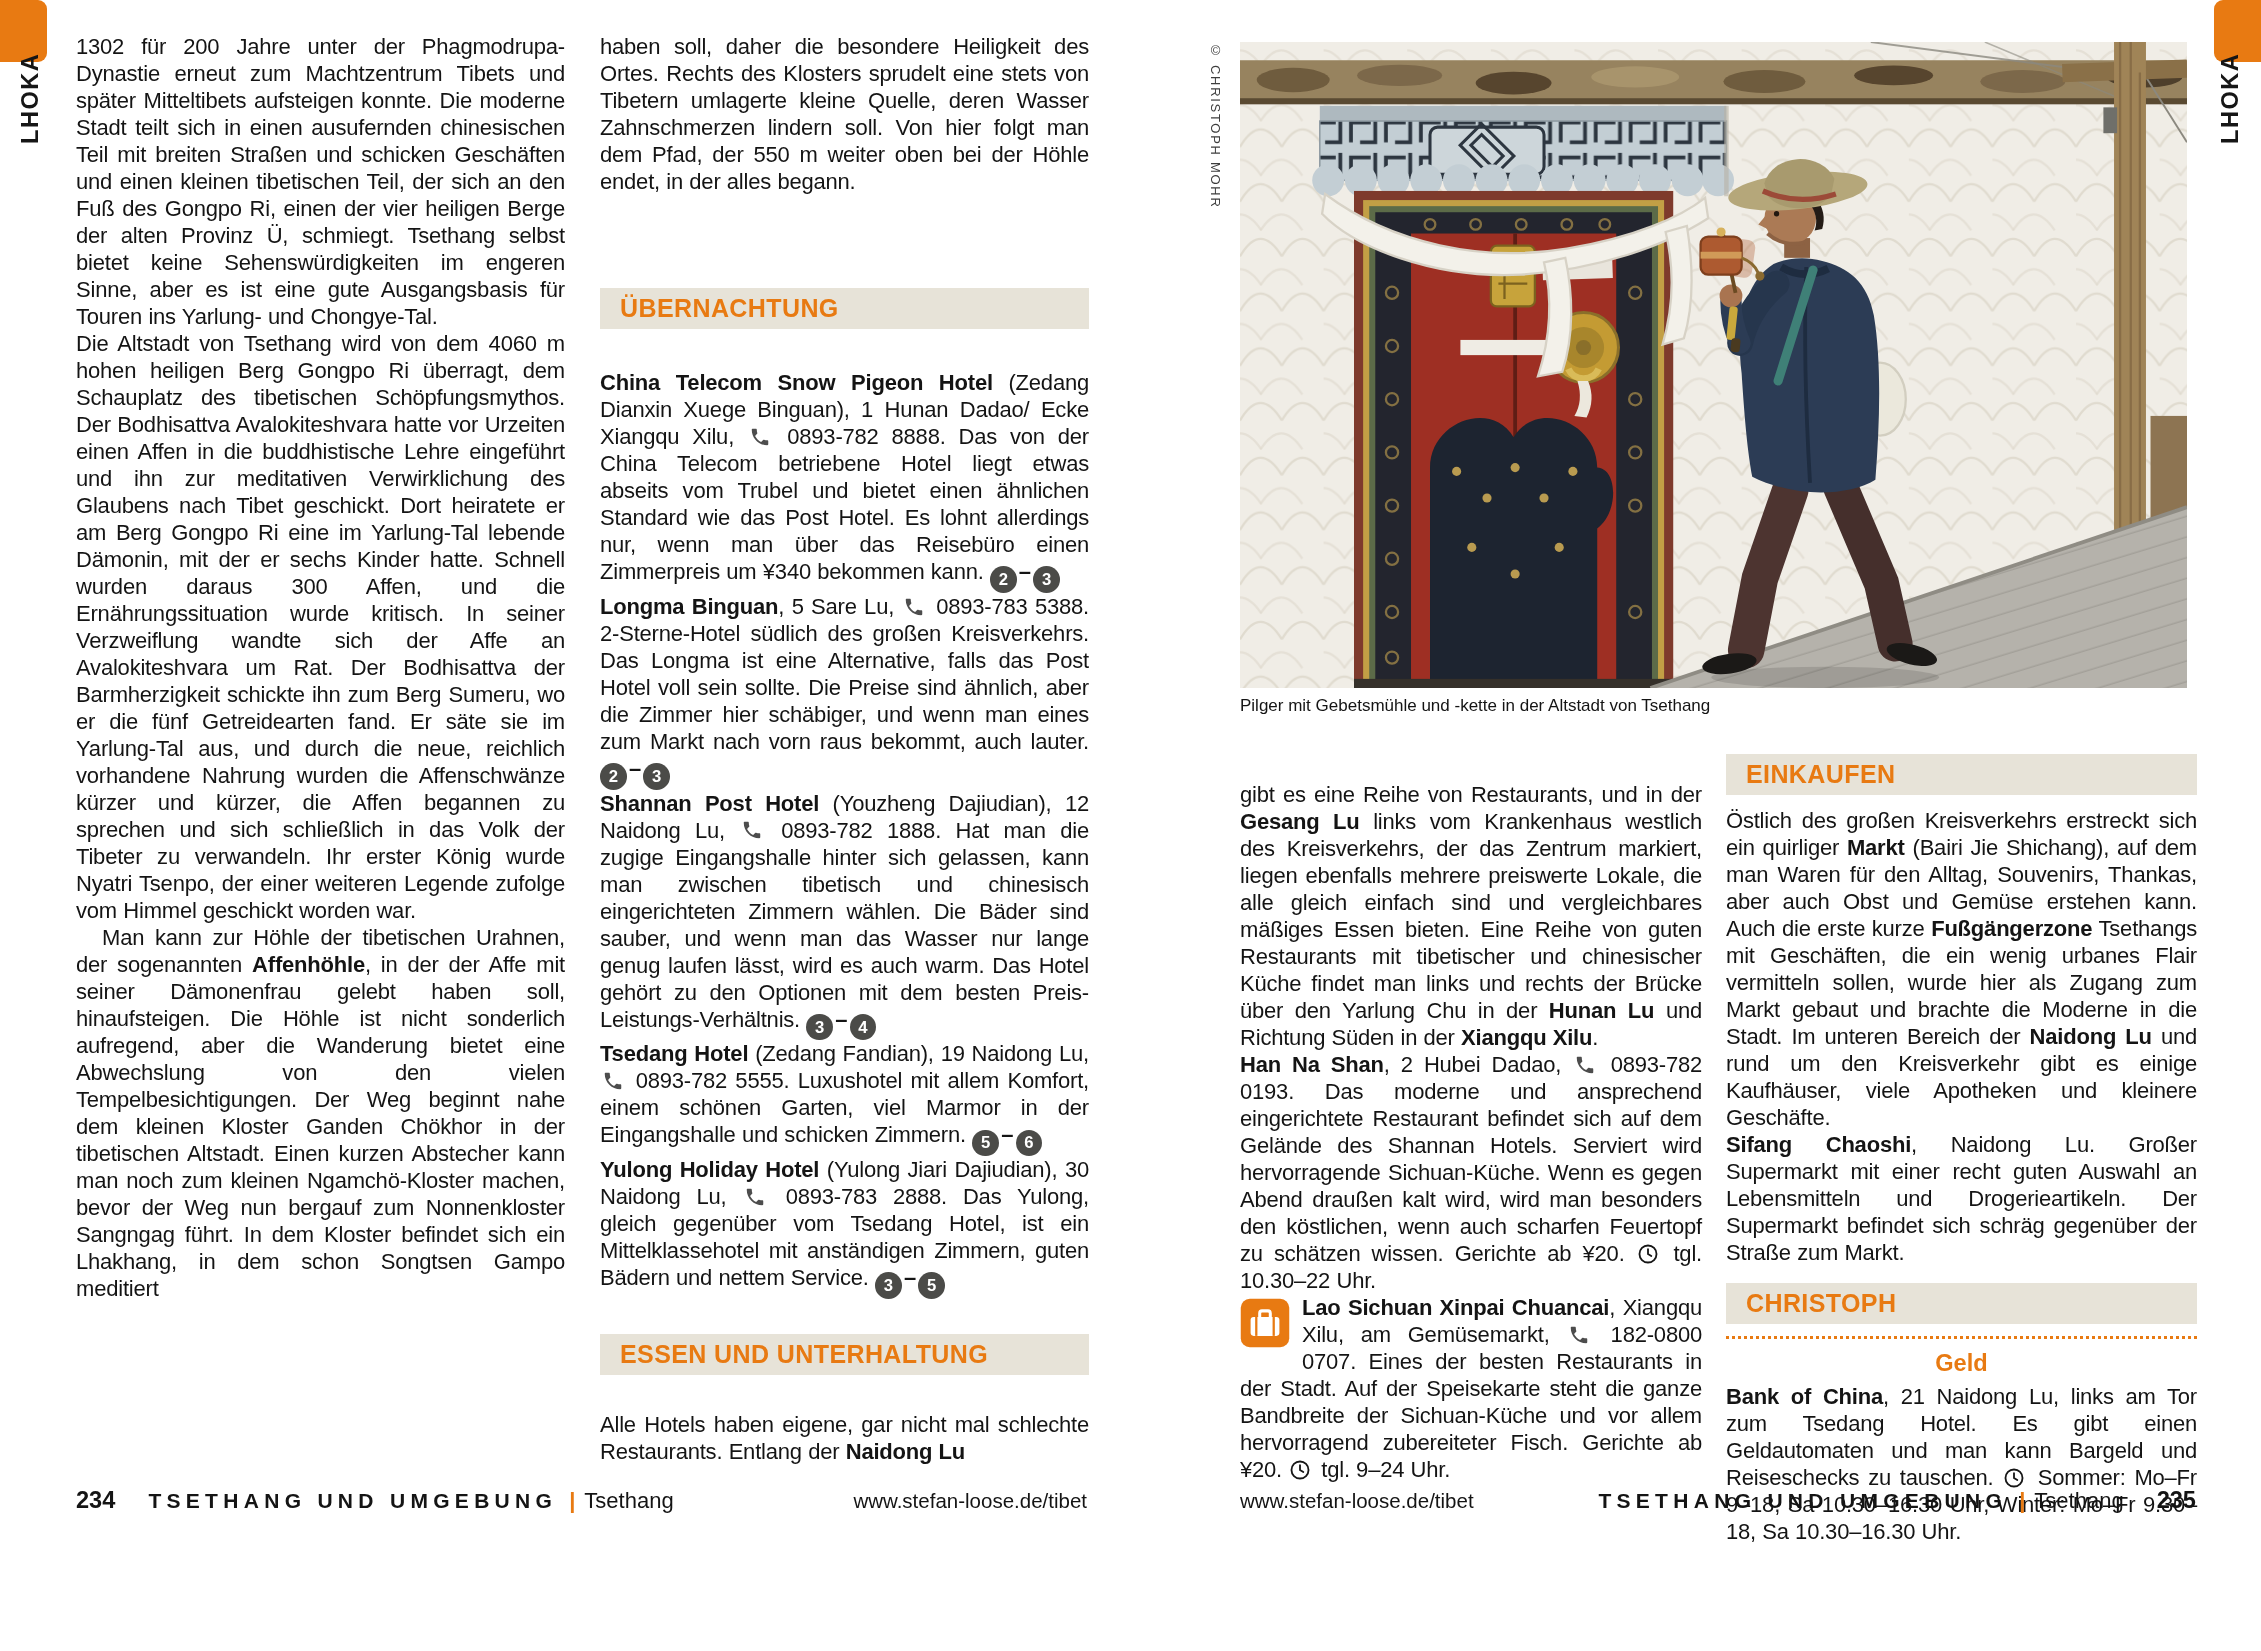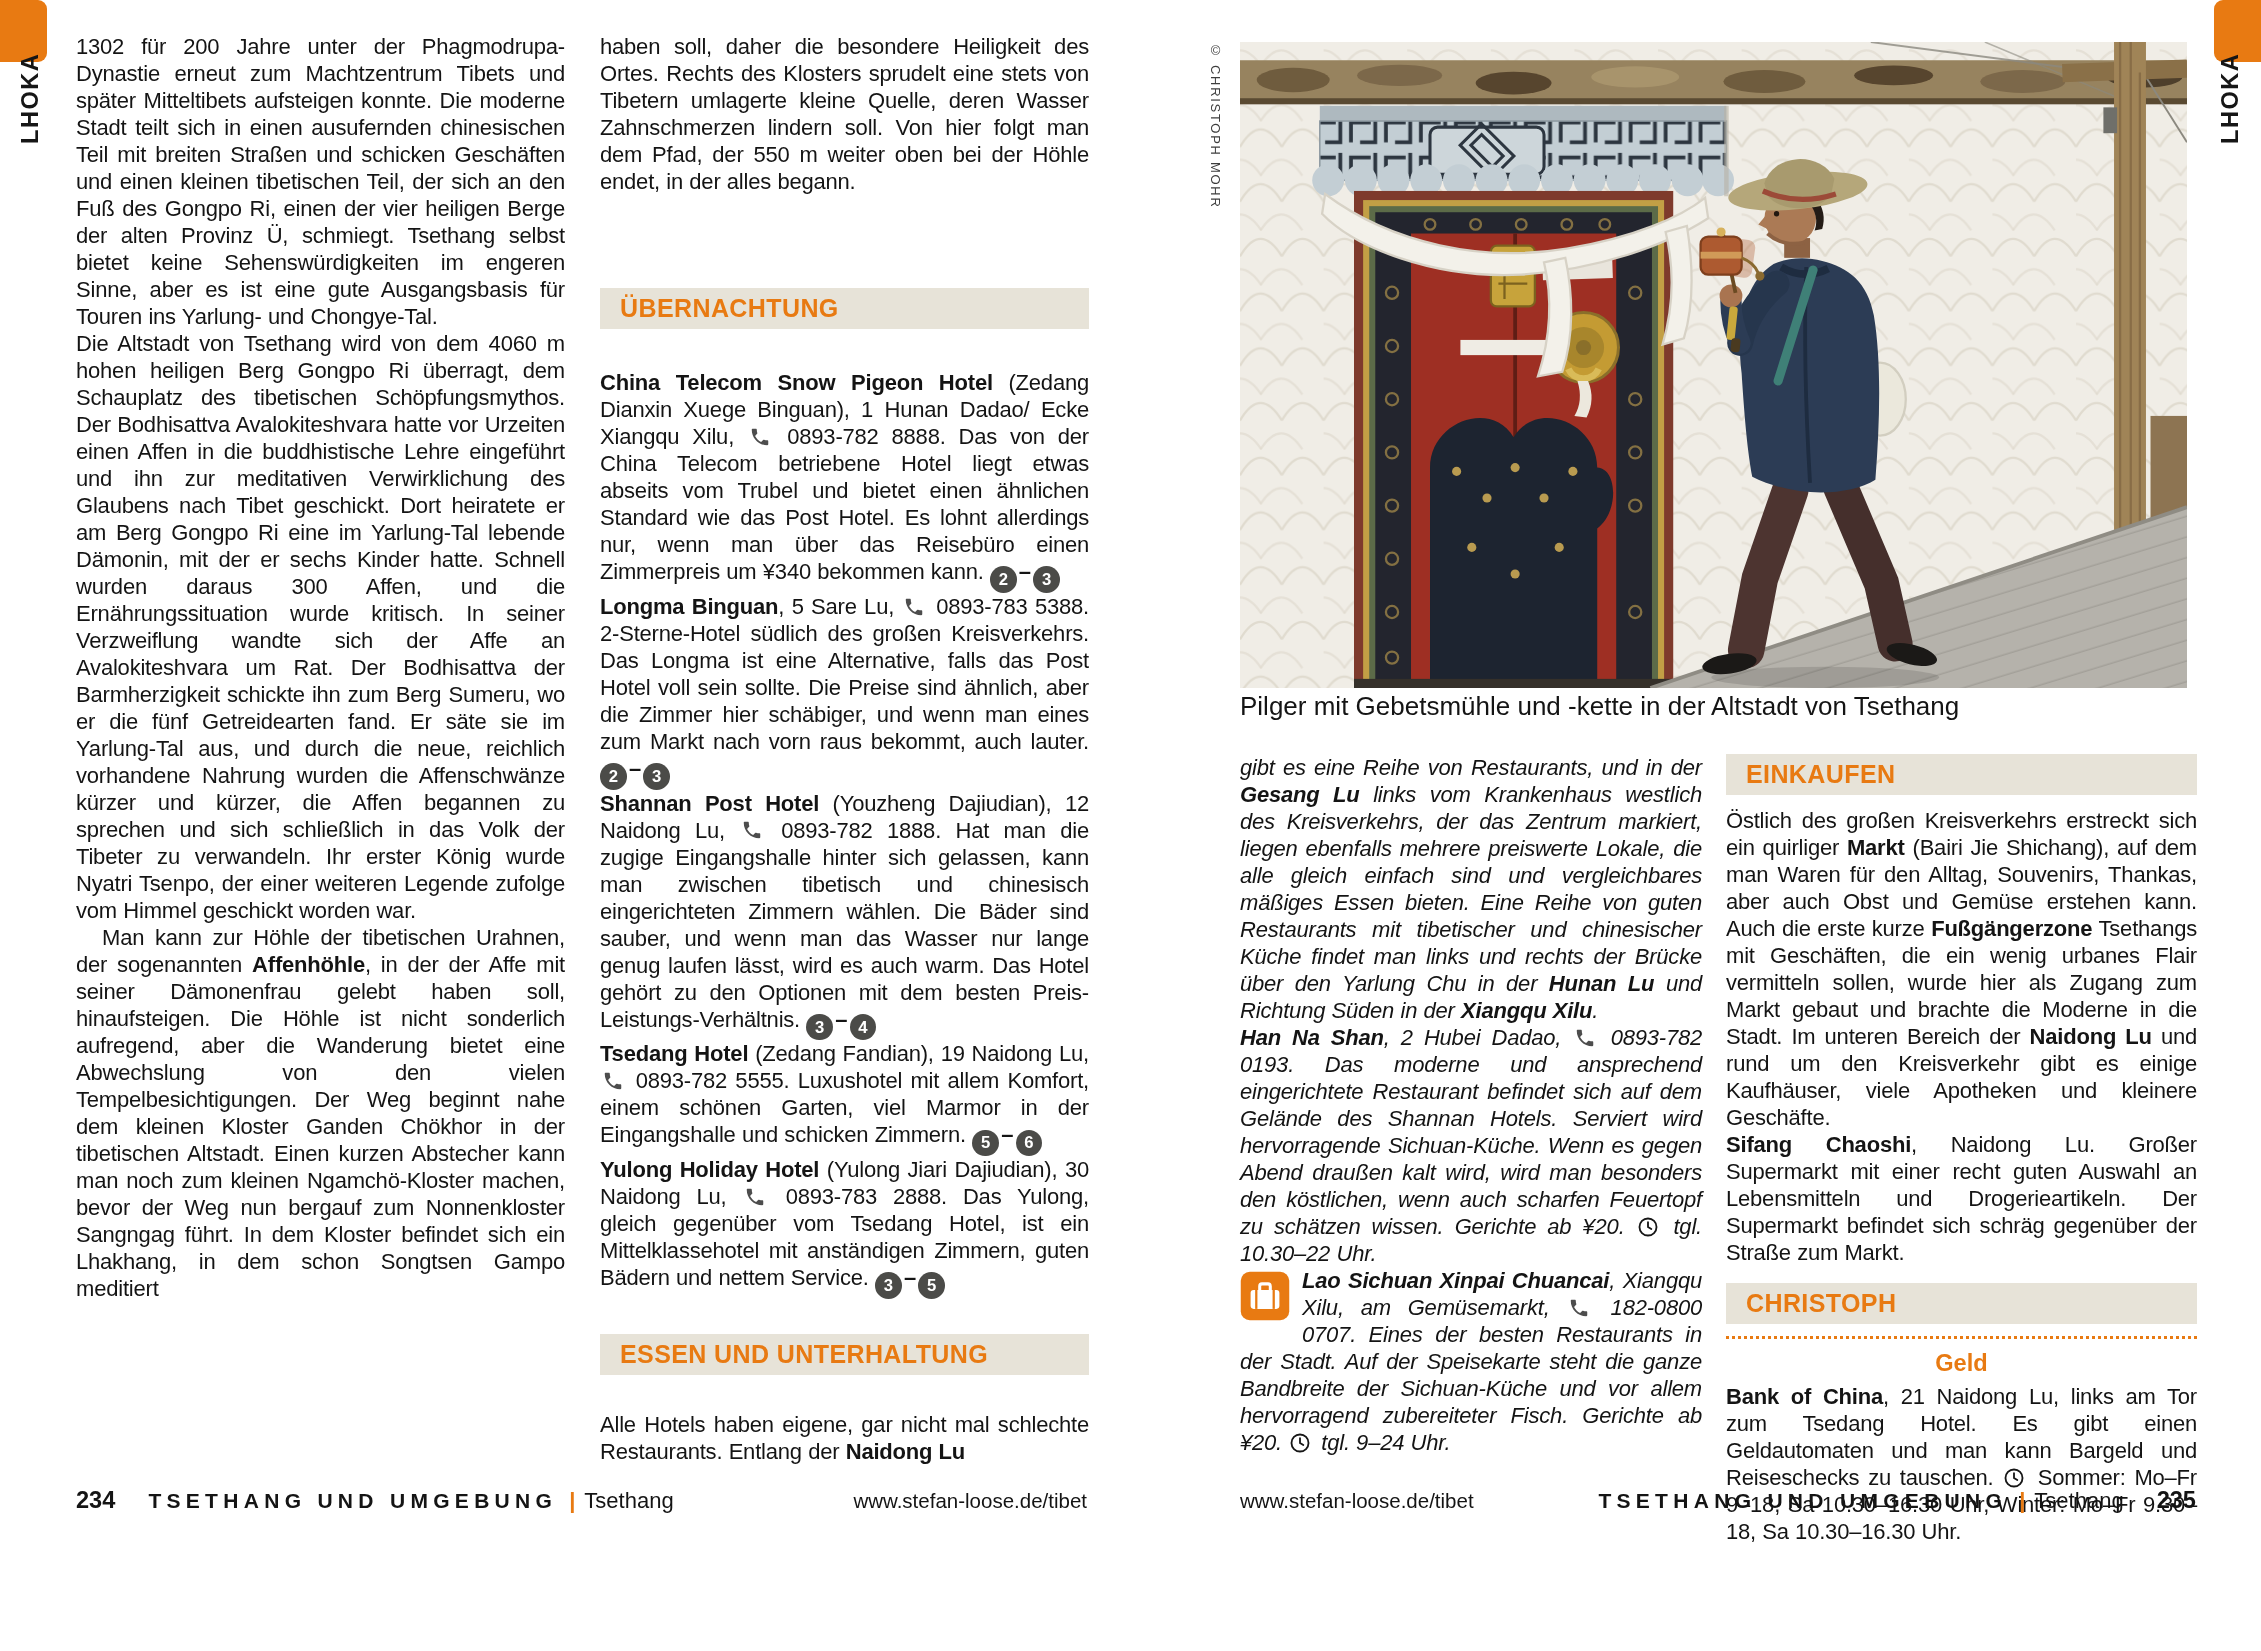--- a/index.html
+++ b/index.html
@@ -38,21 +38,21 @@
   .ic svg{width:22px;height:22px;vertical-align:-3.8px;}
   .ic-ph{margin:0 3.8px 0 1.5px;}
   .ic-ph svg{fill:#4d4d4d;}
   .ic-ck{margin:0 3.8px 0 0.8px;}
   .tipbox{float:left;width:50px;height:50px;margin:3.8px 12px 1.5px 0;}
   .tipbox svg{width:50px;height:50px;}
 
   
   .photo{position:absolute;left:1240px;top:42px;width:947px;height:646px;margin:0;}
   .photo svg{display:block;width:100%;height:100%;}
-  .caption{position:absolute;left:1240px;top:693px;width:947px;font-size:26px;line-height:26px;}
+  .caption{position:absolute;left:1240px;top:693px;width:947px;font-size:17px;line-height:26px;}
   .credit{position:absolute;left:1208px;top:43px;height:327px;writing-mode:vertical-rl;
     font-size:13px;letter-spacing:1.7px;color:#3d3d3d;white-space:nowrap;}
 
   
   .footer{position:absolute;top:1487px;display:flex;align-items:center;}
   .footer-l{left:76px;width:1011px;}
   .footer-r{left:1240px;width:956px;}
   .pagenum{font-weight:bold;font-size:23.6px;}
   .sect{font-size:21px;letter-spacing:5.3px;font-weight:bold;}
   .fdiv{color:#e87a12;font-weight:bold;font-size:22px;margin:0 9px 0 12px;}
@@ -285,21 +285,21 @@
           <circle cx="684" cy="308" r="6" fill="#8a6a30"></circle>
           <rect x="642" y="348" width="11" height="44" rx="4" fill="#c9a83c" transform="rotate(6 647 370)"></rect>
           <rect x="646" y="390" width="12" height="18" rx="4" fill="#4a3a20" transform="rotate(6 652 399)"></rect>
         </g>
       </g>
     </svg>
   </figure>
 
   <div class="caption">Pilger mit Gebetsmühle und -kette in der Altstadt von Tsethang</div>
 
-  <div class="col" style="left:1240px;top:754px;width:462px;font-style:italic;">
+  <div class="col" style="left:1240px;top:781px;width:462px;">
       <p class="body">gibt es eine Reihe von Restaurants, und in der <b>Gesang Lu</b> links vom Krankenhaus westlich des Kreisverkehrs, der das Zentrum markiert, liegen ebenfalls mehrere preiswerte Lokale, die alle gleich einfach sind und vergleichbares mäßiges Essen bieten. Eine Reihe von guten Restaurants mit tibetischer und chinesischer Küche findet man links und rechts der Brücke über den Yarlung Chu in der <b>Hunan Lu</b> und Richtung Süden in der <b>Xiangqu Xilu</b>.</p>
       <p class="body"><b>Han Na Shan</b>, 2 Hubei Dadao, <span class="ic ic-ph"><svg viewBox="0 0 24 24">
             <path d="M6.62 10.79c1.44 2.83 3.76 5.14 6.59 6.59l2.2-2.2c.27-.27.67-.36 1.02-.24 1.12.37 2.33.57 3.57.57.55 0 1 .45 1 1V20c0 .55-.45 1-1 1-9.39 0-17-7.61-17-17 0-.55.45-1 1-1h3.5c.55 0 1 .45 1 1 0 1.25.2 2.45.57 3.57.11.35.03.74-.24 1.02l-2.21 2.2z"></path>
           </svg></span> 0893-782 0193. Das moderne und ansprechend eingerichtete Restaurant befindet sich auf dem Gelände des Shannan Hotels. Serviert wird hervorragende Sichuan-Küche. Wenn es gegen Abend draußen kalt wird, wird man besonders den köstlichen, wenn auch scharfen Feuertopf zu schätzen wissen. Gerichte ab ¥20. <span class="ic ic-ck"><svg viewBox="0 0 24 24">
             <circle cx="12" cy="12" r="9.3" fill="none" stroke="#161616" stroke-width="2"></circle>
             <path d="M12 6.8V12l3.6 2.2" fill="none" stroke="#161616" stroke-width="2" stroke-linecap="round"></path>
           </svg></span> tgl. 10.30–22 Uhr.</p>
       <p class="body"><span class="tipbox"><svg viewBox="0 0 66 66">
             <rect x="1" y="1" width="64" height="64" rx="12" fill="#e87a12"></rect>
             <rect x="14" y="25" width="38" height="25" rx="4" fill="#fff"></rect>

